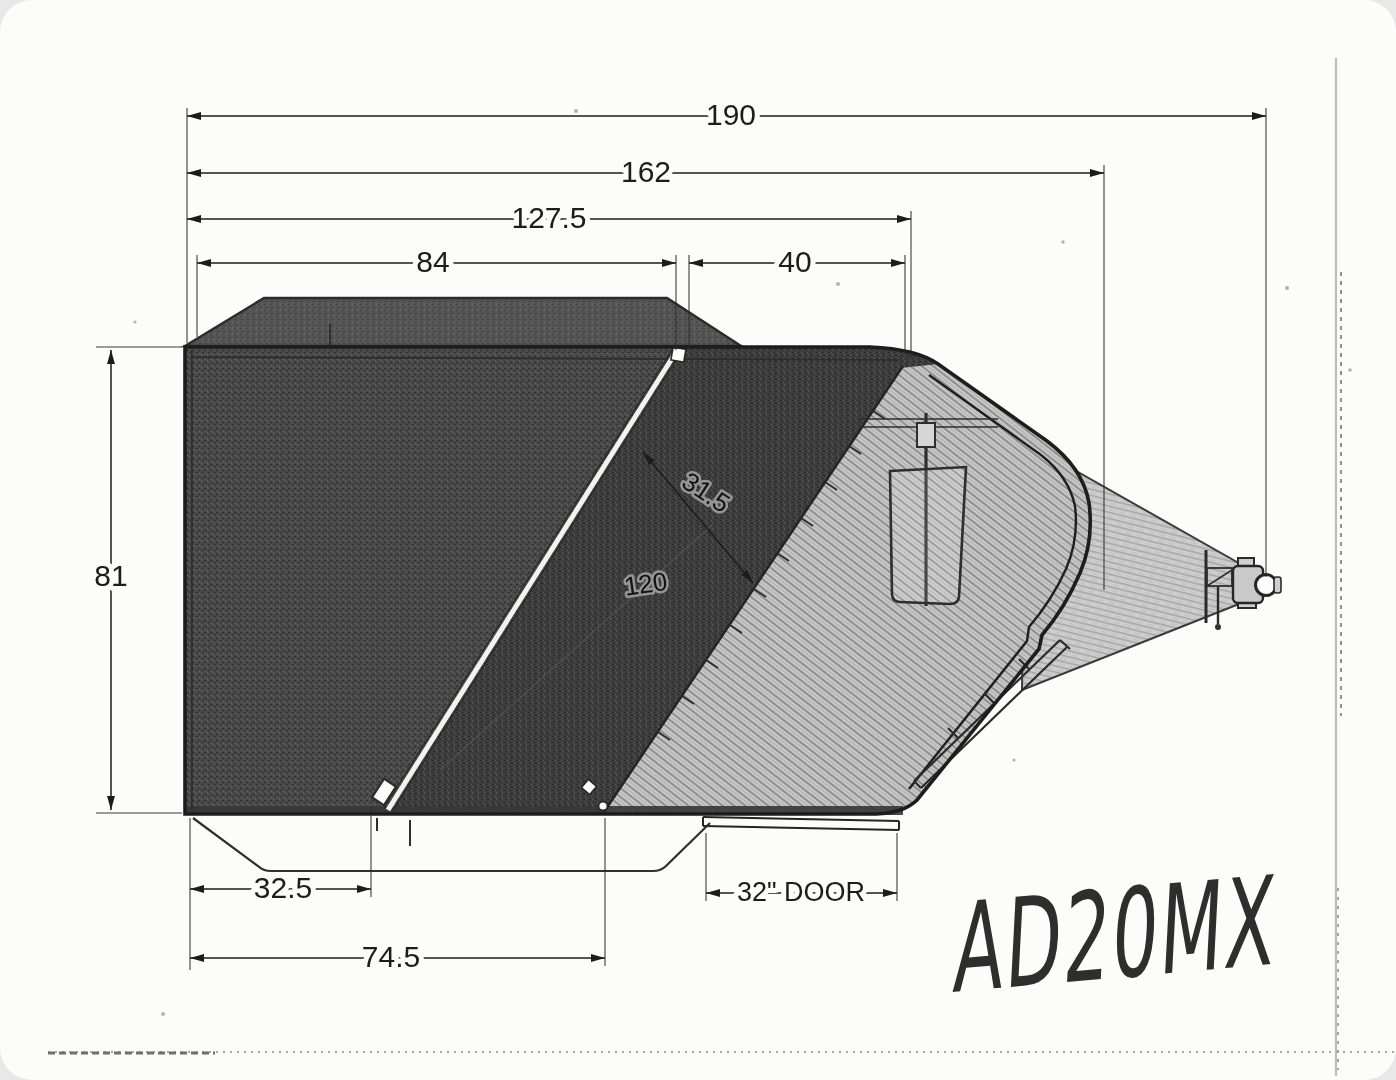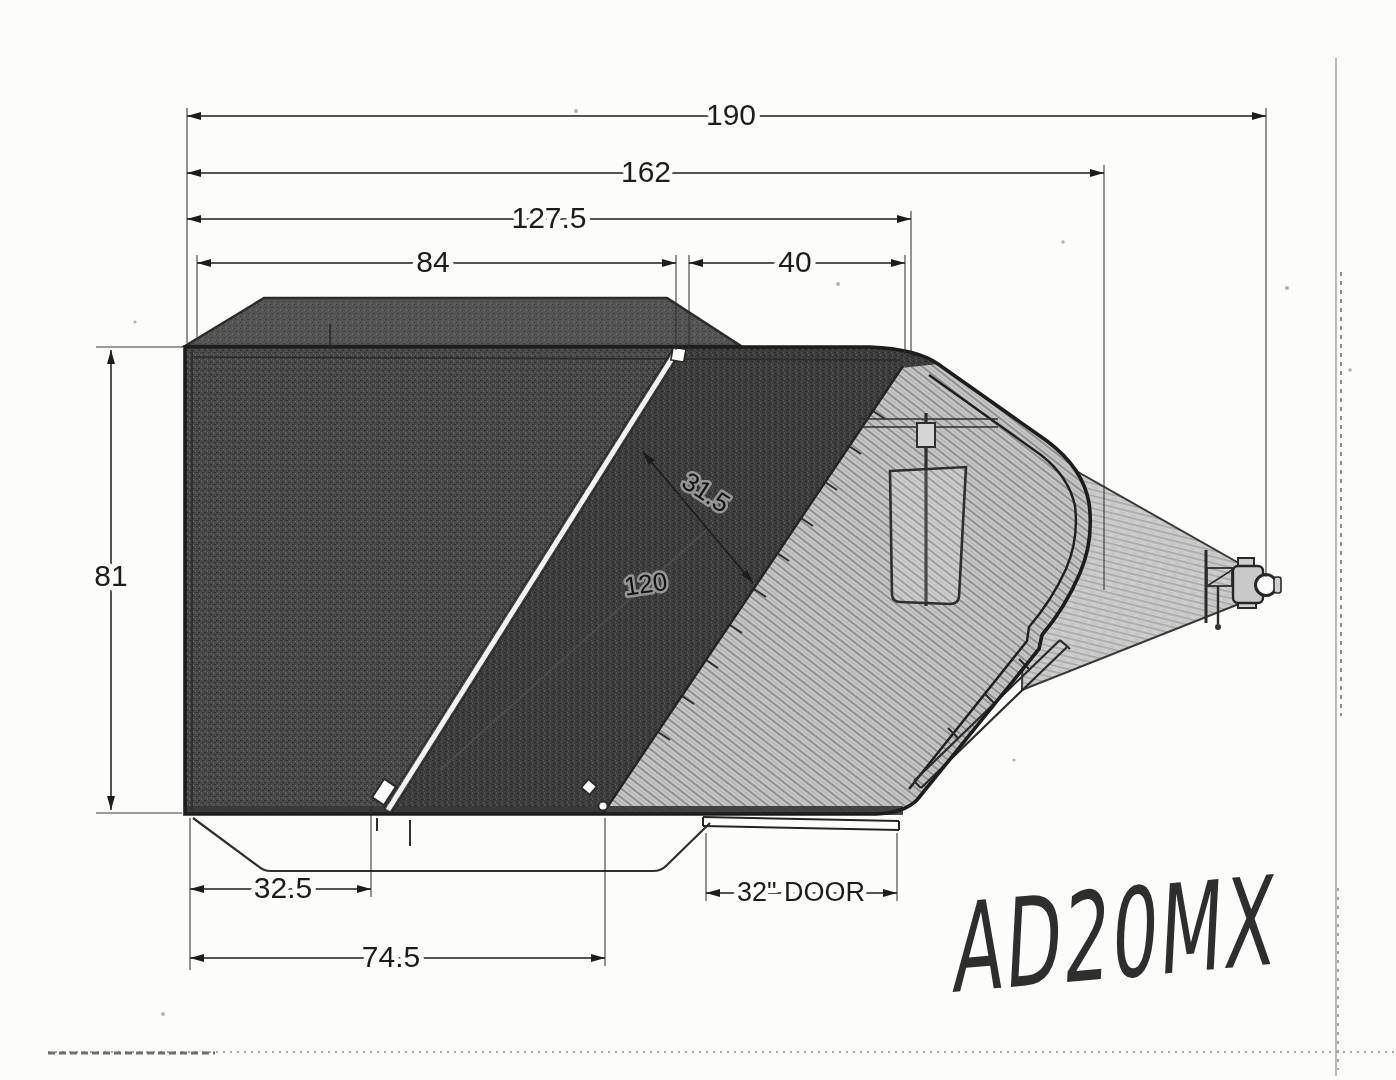--- a/index.html
+++ b/index.html
@@ -3,20 +3,21 @@
 <meta charset="utf-8">
 <style>
   :root{
     --paper:#fcfcfa; --ink:#1c1c1c; --ext:#2a2a2a; --artifact:#bdbdbd;
   }
   html,body{margin:0;padding:0;background:#e8e8e8;}
   .canvas{
     position:relative; width:1396px; height:1080px; overflow:hidden;
     background:var(--paper);
     font-family:"Liberation Sans", sans-serif;
+    border-radius:32px;
   }
   svg{position:absolute;left:0;top:0;}
   .dim-line{stroke:var(--ink);stroke-width:1.5;fill:none;}
   .ext-line{stroke:var(--ext);stroke-width:1.1;fill:none;opacity:.92;}
   .dim-text{
     font-family:"Liberation Sans",sans-serif; font-size:30px; fill:var(--ink);
     text-anchor:middle; dominant-baseline:middle;
     paint-order:stroke; stroke:var(--paper); stroke-width:10px; stroke-linejoin:round;
   }
   .dim-text-sm{font-size:27px;}

